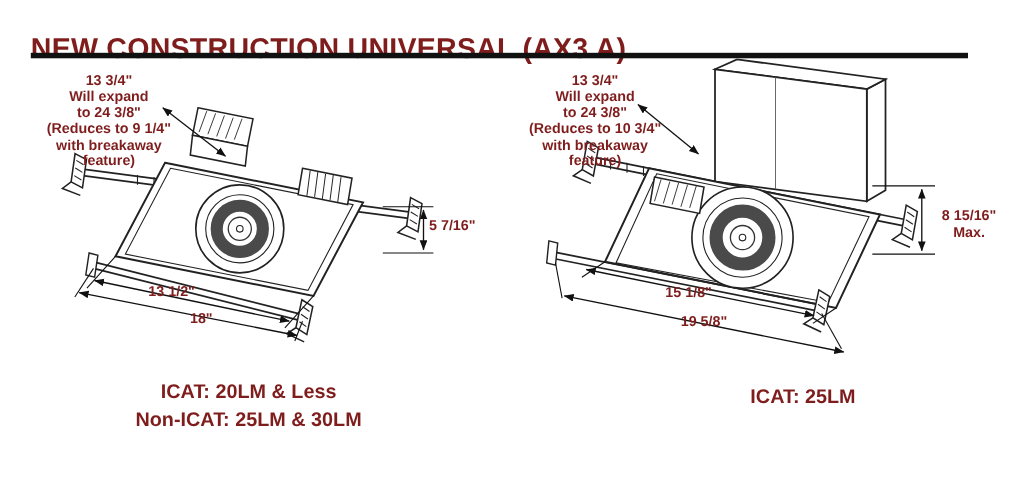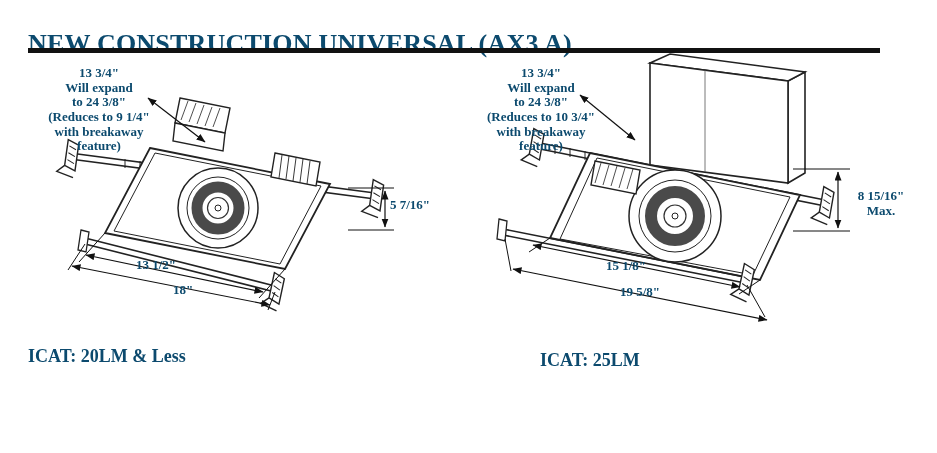--- a/index.html
+++ b/index.html
@@ -1,33 +1,33 @@
 <!DOCTYPE html>
 <html><head>
 <meta charset="utf-8">
 <style>
   html,body{margin:0;padding:0;background:#fff;}
   .page{position:relative;width:937px;height:453px;background:#fff;overflow:hidden;
-        font-family:Liberation Serif, serif;color:#0c4a6e;}
+        font-family:Liberation Sans, sans-serif;color:#7f1d1d;}
   .title{position:absolute;left:28px;top:12px;font-size:26px;font-weight:bold;
          letter-spacing:.2px;white-space:nowrap;}
   .rule{position:absolute;left:28px;top:48px;width:852px;height:5px;background:#111;}
   .fig{position:absolute;}
   .fig-left{left:30px;top:58px;}
   .fig-right{left:455px;top:53px;}
   .ann{position:absolute;font-size:13px;font-weight:bold;line-height:1.13;text-align:center;}
   .note-left{left:26px;top:66px;width:146px;}
   .note-right{left:466px;top:66px;width:150px;}
   .hdim-left{left:390px;top:198px;width:70px;text-align:left;}
   .hdim-right{left:845px;top:189px;width:72px;}
   .w1-left{left:124px;top:258px;width:64px;}
   .w2-left{left:158px;top:283px;width:50px;}
   .w1-right{left:592px;top:259px;width:68px;}
   .w2-right{left:606px;top:285px;width:68px;}
-  .caption{position:absolute;font-size:18px;font-weight:bold;line-height:1.4;text-align:left;}
+  .caption{position:absolute;font-size:18px;font-weight:bold;line-height:1.4;text-align:center;}
   .caption-left{left:28px;top:344px;width:396px;}
   .caption-right{left:540px;top:348px;width:380px;}
   .ln{display:block;}
 </style>
 </head>
 <body>
 
 <div class="page">
 
   <h1 class="title">NEW CONSTRUCTION UNIVERSAL (AX3 A)</h1>
@@ -194,20 +194,21 @@
     <span class="ln">to 24 3/8"</span>
     <span class="ln">(Reduces to 9 1/4"</span>
     <span class="ln">with breakaway</span>
     <span class="ln">feature)</span>
   </div>
   <div class="ann hdim-left">5 7/16"</div>
   <div class="ann w1-left">13 1/2"</div>
   <div class="ann w2-left">18"</div>
   <div class="caption caption-left">
     <span class="ln">ICAT: 20LM &amp; Less</span>
+    <span class="ln">Non-ICAT: 25LM &amp; 30LM</span>
   </div>
 
   <div class="ann note-right">
     <span class="ln">13 3/4"</span>
     <span class="ln">Will expand</span>
     <span class="ln">to 24 3/8"</span>
     <span class="ln">(Reduces to 10 3/4"</span>
     <span class="ln">with breakaway</span>
     <span class="ln">feature)</span>
   </div>

